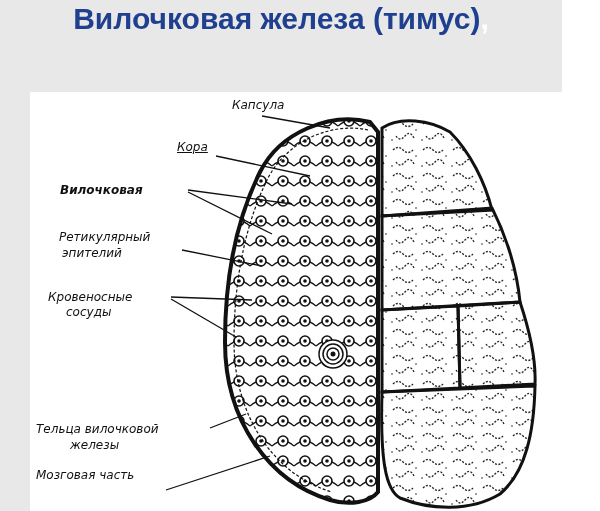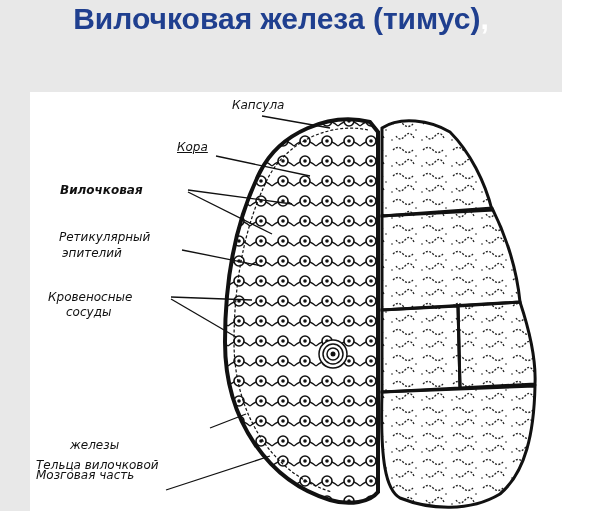--- a/index.html
+++ b/index.html
@@ -87,16 +87,16 @@
     </g>
   </svg>
 
   <div class="label" style="left:202px; top:6px;">Капсула</div>
   <div class="label" style="left:147px; top:48px;text-decoration:underline;">Кора</div>
   <div class="label" style="left:30px; top:91px; font-weight:bold;">Вилочковая</div>
   <div class="label" style="left:29px; top:138px;">Ретикулярный</div>
   <div class="label" style="left:32px; top:154px;">эпителий</div>
   <div class="label" style="left:18px; top:198px;">Кровеносные</div>
   <div class="label" style="left:36px; top:213px;text-align:right;">сосуды</div>
-  <div class="label" style="left:6px; top:330px;margin-top:36px;">Тельца вилочковой</div>
+  <div class="label" style="left:6px; top:330px;">Тельца вилочковой</div>
   <div class="label" style="left:40px; top:346px;">железы</div>
   <div class="label" style="left:6px; top:376px;">Мозговая часть</div>
 </div>
 
 </body></html>

